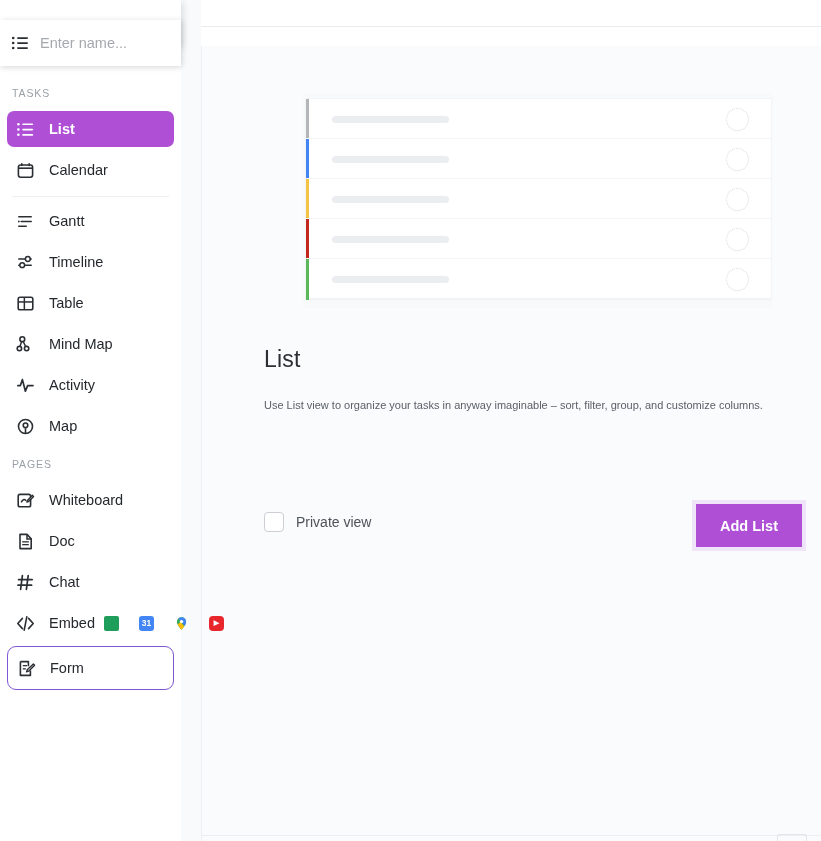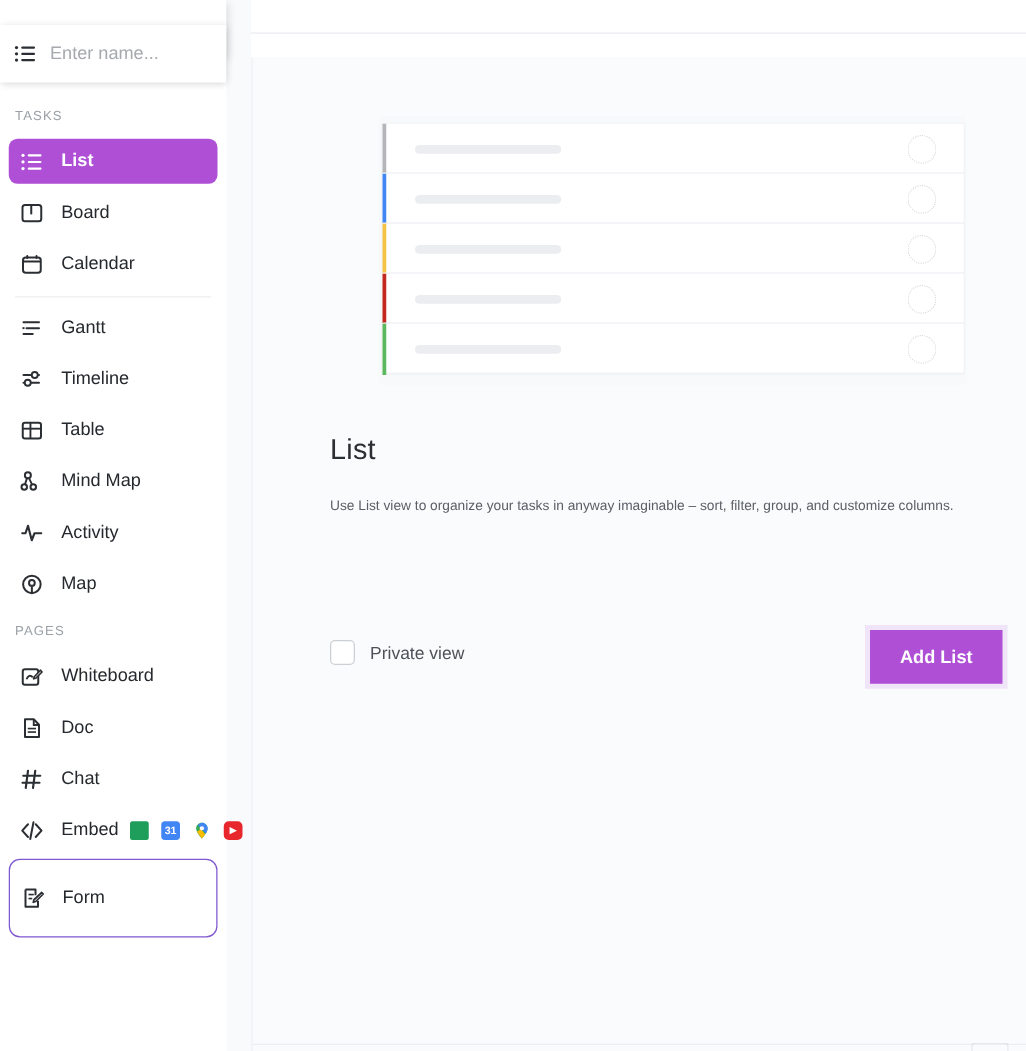--- a/index.html
+++ b/index.html
@@ -77,25 +77,25 @@
     border-radius: 7px; cursor: pointer;
     color: #25282d;
   }
   .nav-item .ic { width: 20px; height: 20px; flex: 0 0 20px; margin-right: 14px;
                   display: flex; align-items: center; justify-content: center; }
   .nav-item .lbl { font-size: 14.5px; line-height: 1; white-space: nowrap; }
   .nav-item.active { background: #ae4fd6; color: #ffffff; }
   .nav-item.active .lbl { font-weight: bold; }
   .nav-item.focused {
     border: 1.6px solid #7e57d1; border-radius: 9px;
-    margin: 5px 7px; height: 63px; padding: 0 8px;
+    margin: 5px 7px; height: 44px; padding: 0 8px;
   }
   .divider { height: 1px; background: #eceef1; margin: 8px 12px 6px 12px; }
 
-  .embed-apps { display: flex; align-items: flex-end; gap: 10px; margin-left: 9px; }
+  .embed-apps { display: flex; align-items: flex-end; gap: 20px; margin-left: 9px; }
   .app-ico { width: 15px; height: 15px; border-radius: 2px; flex: 0 0 15px;
              display: flex; align-items: center; justify-content: center;
              font-size: 8px; color: #fff; font-weight: bold; }
   .app-sheets { background: #1e9e5a; }
   .app-cal { background: #4285f4; border-radius: 3px; font-size: 8.5px; }
   .app-maps { background: transparent; position: relative; }
   .app-yt { background: #e8272c; border-radius: 4px; font-size: 7px; }
 
   
   .illus {
@@ -239,29 +239,20 @@
               <rect x="6.2" y="3.4" width="11" height="1.7" rx=".8" fill="#ffffff"></rect>
               <rect x="6.2" y="8.7" width="11" height="1.7" rx=".8" fill="#ffffff"></rect>
               <rect x="6.2" y="14" width="11" height="1.7" rx=".8" fill="#ffffff"></rect>
             </svg>
           </span>
           <span class="lbl">List</span>
         </div>
         <div class="nav-item">
           <span class="ic">
             <svg width="19" height="19" viewBox="0 0 19 19">
-              <rect x="2" y="3" width="15" height="13" rx="2" fill="none" stroke="#2b2f33" stroke-width="1.6"></rect>
-              <rect x="8.2" y="3" width="1.6" height="7.5" fill="#2b2f33"></rect>
-            </svg>
-          </span>
-          <span class="lbl">Board</span>
-        </div>
-        <div class="nav-item">
-          <span class="ic">
-            <svg width="19" height="19" viewBox="0 0 19 19">
               <rect x="2.4" y="4" width="14.2" height="12.2" rx="2.2" fill="none" stroke="#2b2f33" stroke-width="1.6"></rect>
               <rect x="2.4" y="6.4" width="14.2" height="1.6" fill="#2b2f33"></rect>
               <rect x="5" y="2" width="1.6" height="3.2" rx=".8" fill="#2b2f33"></rect>
               <rect x="12.4" y="2" width="1.6" height="3.2" rx=".8" fill="#2b2f33"></rect>
             </svg>
           </span>
           <span class="lbl">Calendar</span>
         </div>
         <div class="divider"></div>
         <div class="nav-item">

